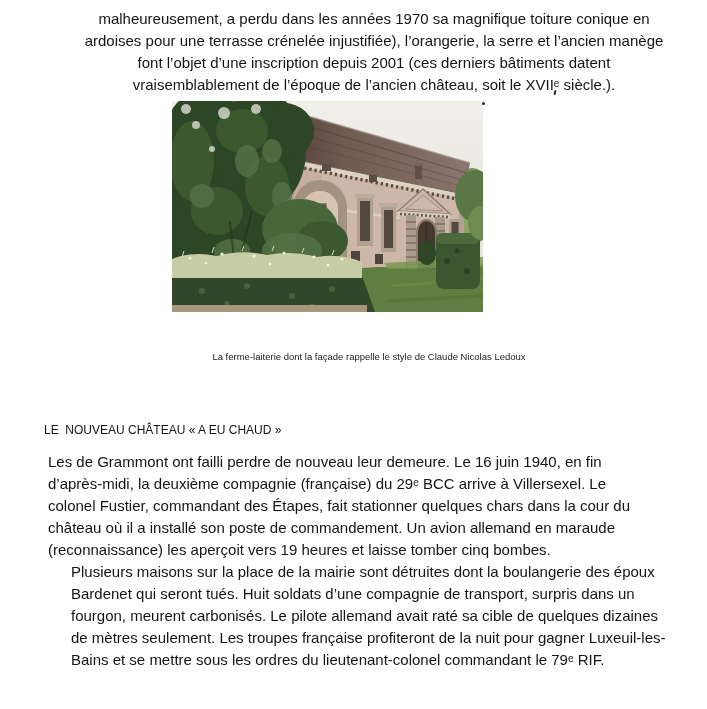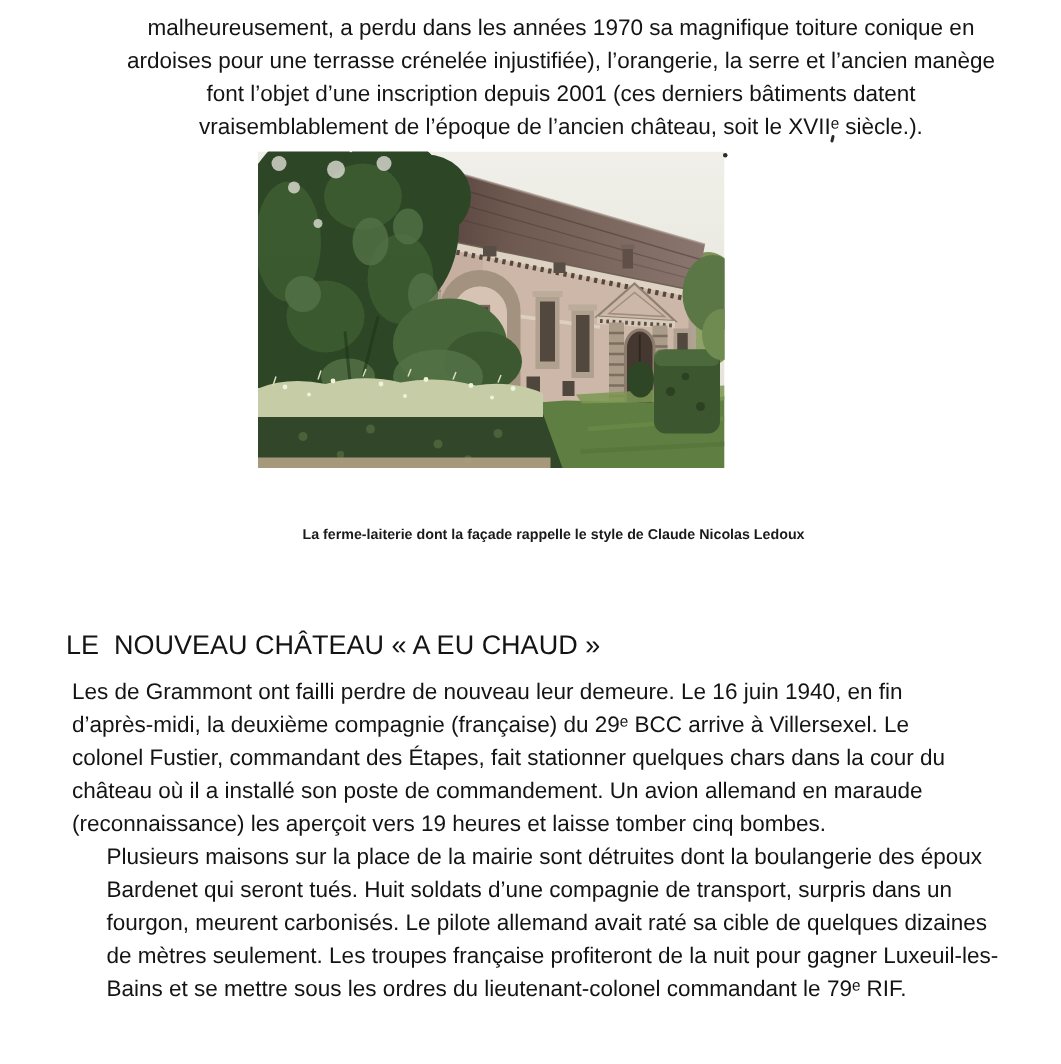--- a/index.html
+++ b/index.html
@@ -15,36 +15,35 @@
   .para {
     font-size: 15px;
     line-height: 22px;
     white-space: pre-line;
   }
   #para1 { left: 44px; top: 8px;   width: 660px; text-align: center; }
   #para2 { left: 48px; top: 451px; width: 660px; }
   #para3 { left: 44px; top: 561px; width: 660px; margin-left: 27px; }
   #heading {
     left: 44px; top: 419px; width: 660px;
-    font-size: 18px; line-height: 22px;
+    font-size: 12px; line-height: 22px;
     font-weight: 400;
     white-space: pre;
   }
   #photo-figure {
     left: 172px; top: 101px;
     width: 311px; height: 211px;
     line-height: 0;
   }
   #caption {
     left: 44px; top: 351px; width: 650px;
     text-align: center;
     font-size: 9.5px;
     line-height: 12px;
     color: #1a1a1a;
-    font-weight: bold;
   }
   .artifact { background: #2b2b2b; }
   #artifact-dot   { left: 482px; top: 102px; width: 3px; height: 3px; border-radius: 50%; }
   #artifact-comma { left: 554px; top: 90px;  width: 2px; height: 5px; transform: rotate(14deg); border-radius: 1px; }
 </style>
 </head>
 <body>
 
 <p class="abs para" id="para1">malheureusement, a perdu dans les années 1970 sa magnifique toiture conique en
 ardoises pour une terrasse crénelée injustifiée), l’orangerie, la serre et l’ancien manège

